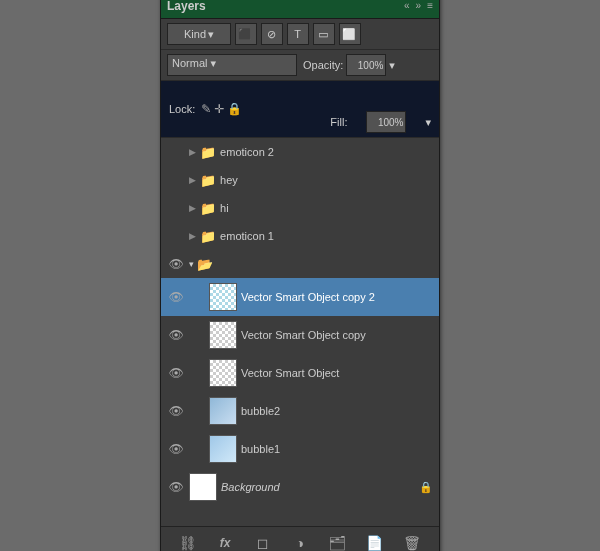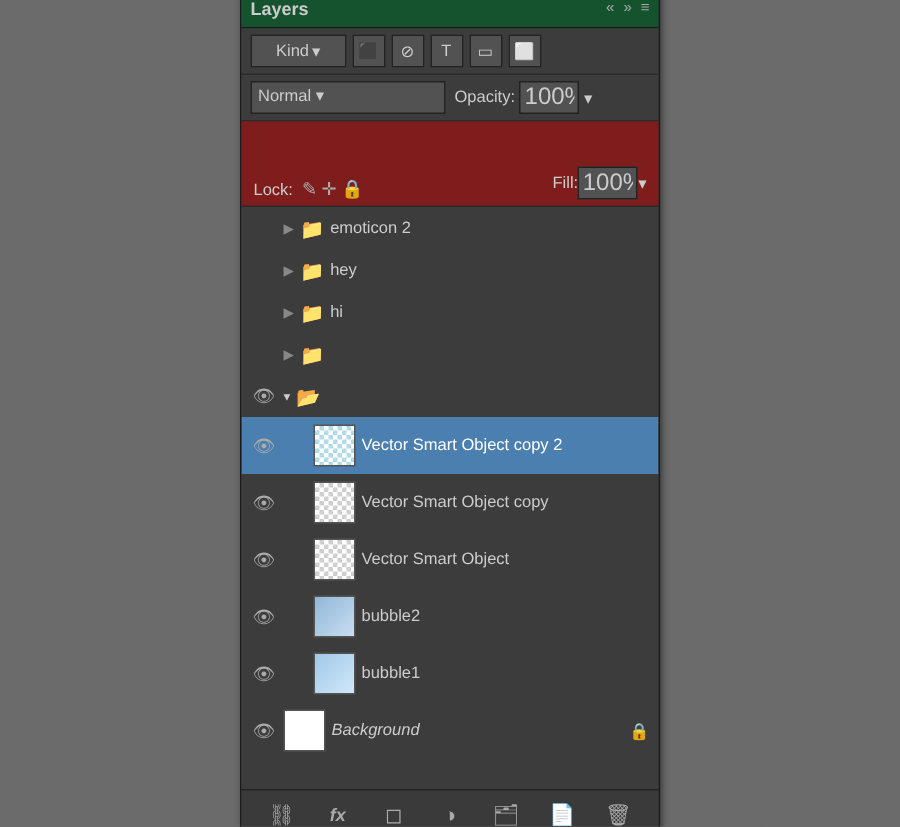--- a/index.html
+++ b/index.html
@@ -101,48 +101,48 @@
       font-size: 11px;
     }
     .opacity-input {
       background: #525252;
       border: 1px solid #222;
       color: #ccc;
       width: 40px;
       height: 22px;
       text-align: right;
       padding: 0 2px;
-      font-size: 16px;
+      font-size: 10px;
     }
     .toolbar-row3 {
-      background: #7f1d1d;
+      background: #0f172a;
       padding: 4px 8px;
       display: flex;
-      align-items: flex-end;
+      align-items: center;
       gap: 6px;
       border-bottom: 1px solid #2a2a2a;
     }
     .lock-label {
       color: #ccc;
       font-size: 11px;
     }
     .lock-icons {
       display: flex;
       gap: 3px;
     }
     .lock-icon-btn {
       color: #aaa;
       font-size: 12px;
       cursor: pointer;
     }
     .fill-row {
       margin-left: auto;
       display: flex;
       align-items: center;
-      gap: 0;
+      gap: 19px;
       color: #ccc;
       margin-top: 26px;
     }
     .layers-list {
       flex: 1;
       overflow-y: auto;
       background: #3c3c3c;
     }
     .layer-group {
       display: flex;
@@ -338,20 +338,21 @@
       <div class="eye-col"></div>
       <span class="chevron">▶</span>
       <span class="folder-icon">📁</span>
       <span class="layer-name">hi</span>
     </div>
 
     <div class="layer-group">
       <div class="eye-col"></div>
       <span class="chevron">▶</span>
       <span class="folder-icon">📁</span>
+      <span class="layer-name">emoticon 1</span>
     </div>
 
     <div class="layer-group">
       <div class="eye-col">
         <span class="eye-icon">👁</span>
       </div>
       <span class="chevron" style="color:#ccc;">▾</span>
       <span class="folder-icon-open">📂</span>
     </div>
 

